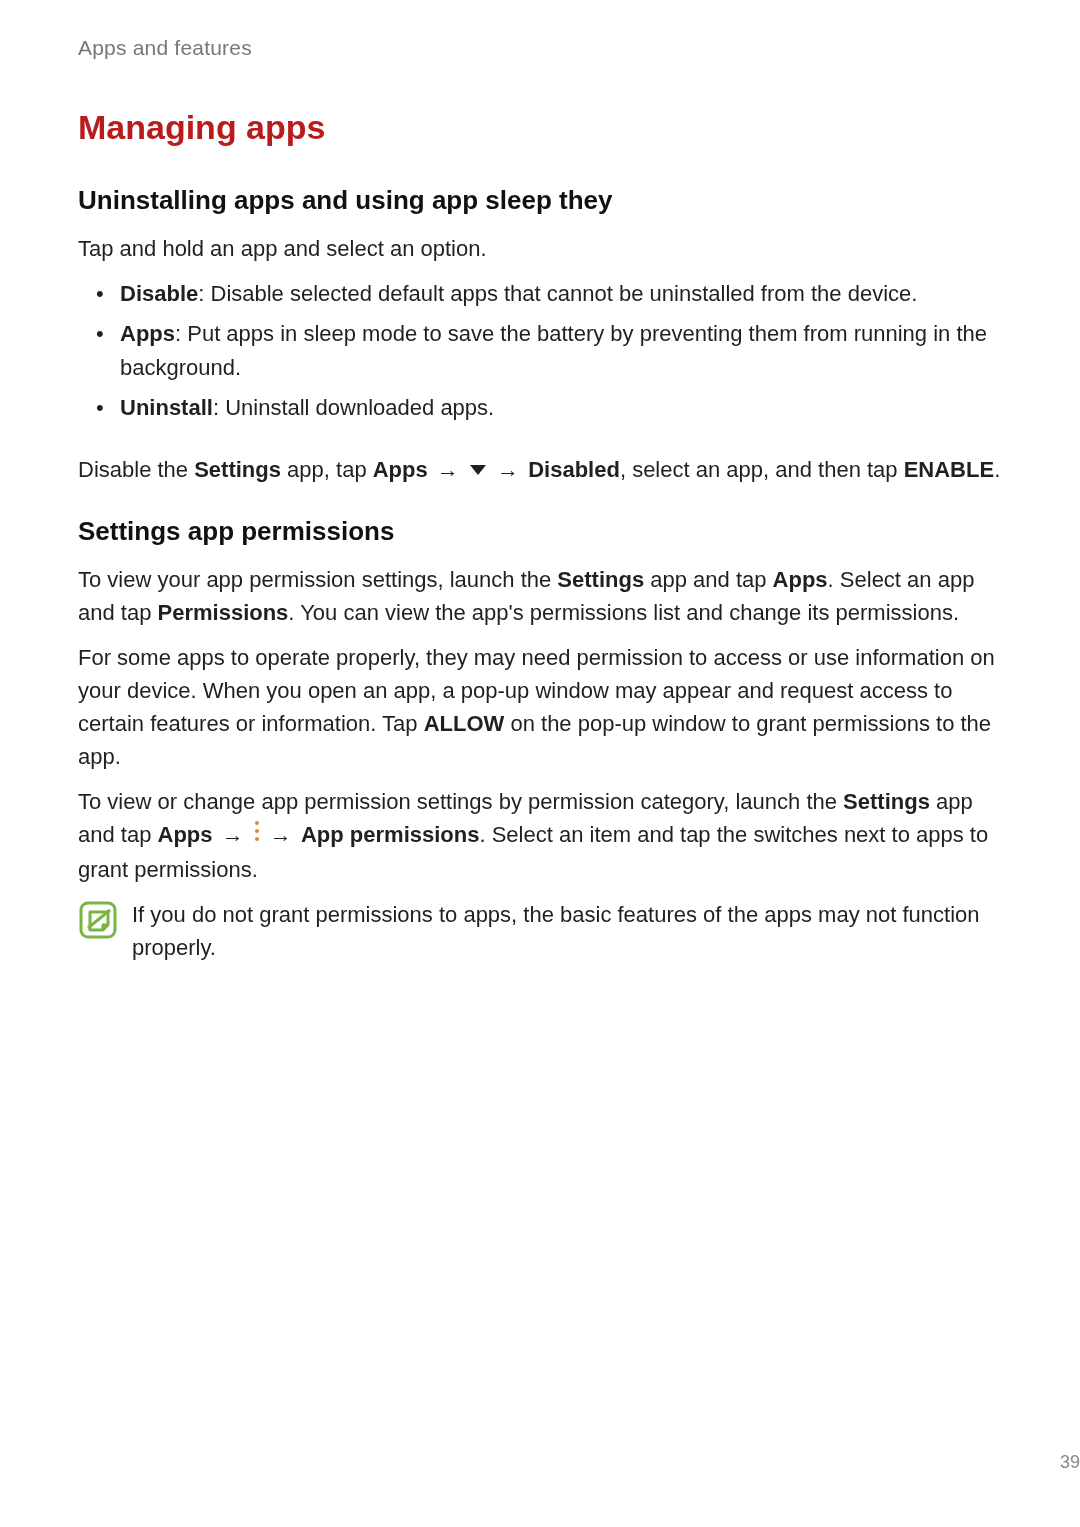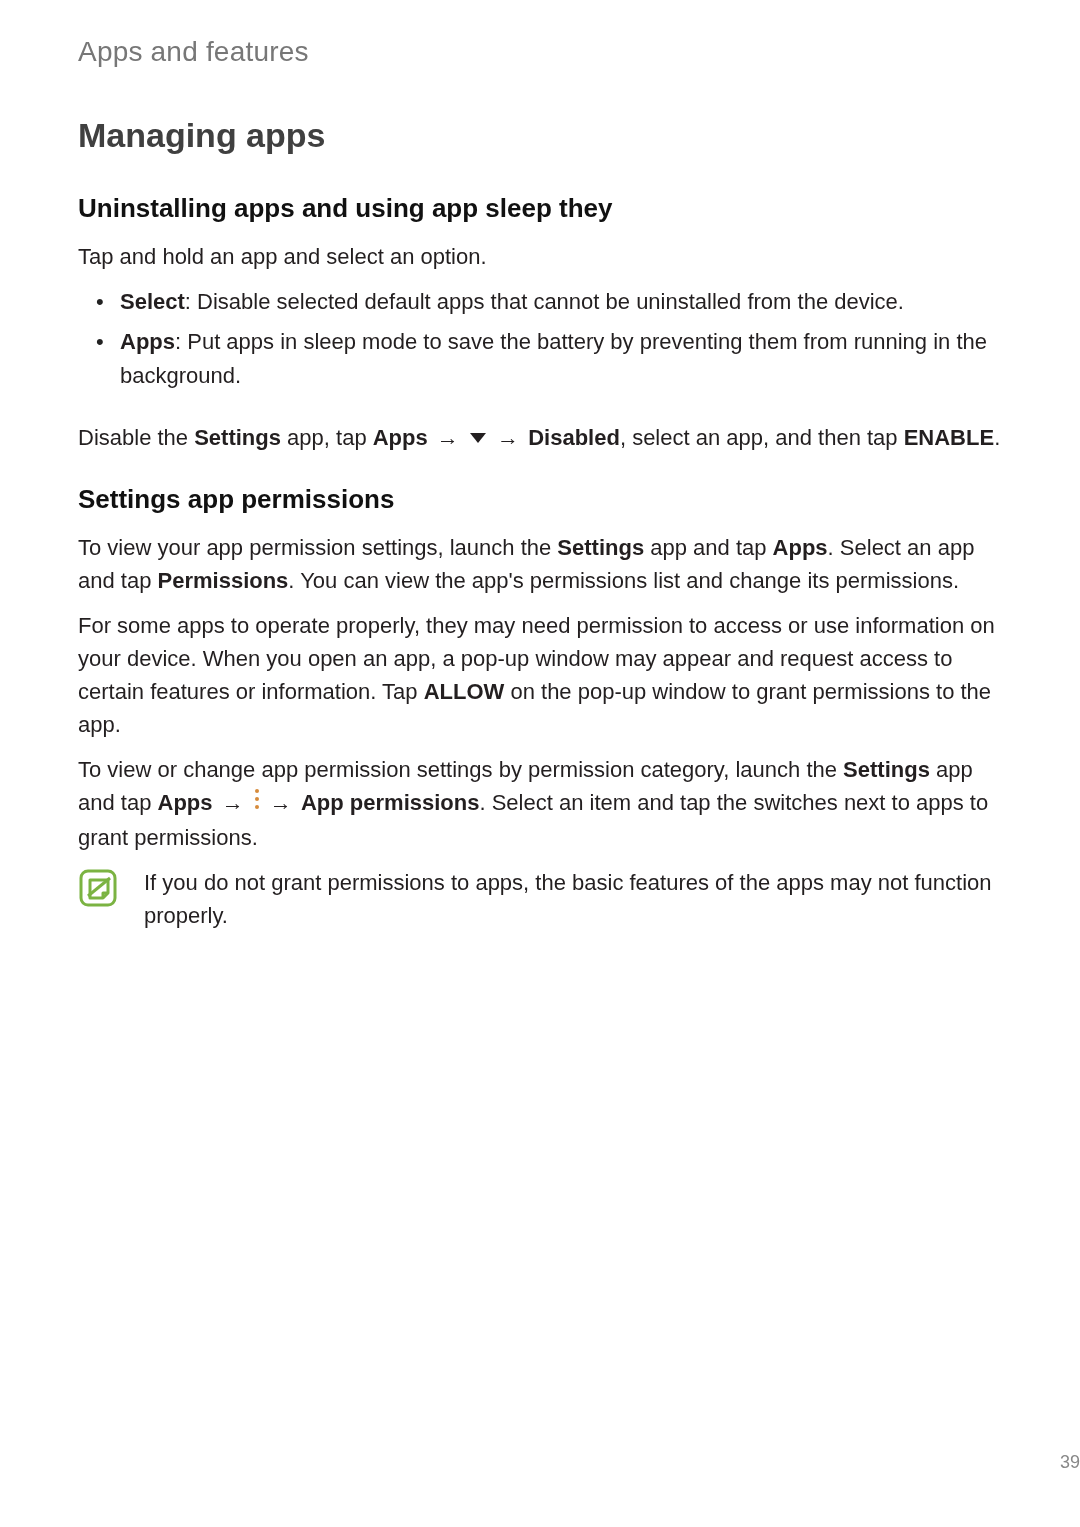--- a/index.html
+++ b/index.html
@@ -8,29 +8,29 @@
       width: 1080px;
       height: 1527px;
       background: #fff;
       color: #231f20;
       position: relative;
     }
     .page {
       padding: 36px 78px 0 78px;
     }
     .running-head {
-      font-size: 28px;
+      font-size: 21px;
       color: #777;
       margin-bottom: 48px;
       letter-spacing: 0.2px;
     }
     h1.section-title {
       font-size: 34px;
       font-weight: 700;
-      color: #404040;
+      color: #b91c1c;
       margin-bottom: 38px;
     }
     h2.subsection {
       font-size: 26px;
       font-weight: 700;
       color: #111;
       margin-bottom: 16px;
     }
     p.body {
       font-size: 22px;
@@ -54,21 +54,21 @@
       left: 18px;
       top: 0;
       color: #222;
       font-size: 22px;
     }
     .block { margin-bottom: 28px; }
     .arrow { padding: 0 3px; }
     .note {
       display: flex;
       align-items: flex-start;
-      gap: 26px;
+      gap: 14px;
       margin-top: 0;
     }
     .note-icon {
       flex: 0 0 auto;
       margin-top: 2px;
     }
     .note-text {
       font-size: 22px;
       line-height: 1.5;
     }
@@ -91,24 +91,27 @@
 
   <div class="running-head">Apps and features</div>
 
   <h1 class="section-title">Managing apps</h1>
 
   <div class="block">
     <h2 class="subsection">Uninstalling apps and using app sleep they</h2>
     <p class="body">Tap and hold an app and select an option.</p>
     <ul class="bullets">
       <li>
-        <strong>Select</strong><span>: Disable selected default apps that cannot be uninstalled from the device.</span>
+        <strong>Disable</strong><span>: Disable selected default apps that cannot be uninstalled from the device.</span>
       </li>
       <li>
         <strong>Apps</strong><span>: Put apps in sleep mode to save the battery by preventing them from running in the background.</span>
+      </li>
+      <li>
+        <strong>Uninstall</strong><span>: Uninstall downloaded apps.</span>
       </li>
     </ul>
   </div>
 
   <div class="block">
     <p class="body">
       <span>Disable the </span><strong>Settings</strong><span> app, tap </span><strong>Apps</strong><span class="arrow"> → </span><span class="inline-icon"><svg width="20" height="14" viewBox="0 0 20 14">
             <polygon points="2,2 18,2 10,12" fill="#231f20"></polygon>
           </svg></span><span class="arrow"> → </span><strong>Disabled</strong><span>, select an app, and then tap </span><strong>ENABLE</strong><span>.</span>
     </p>

